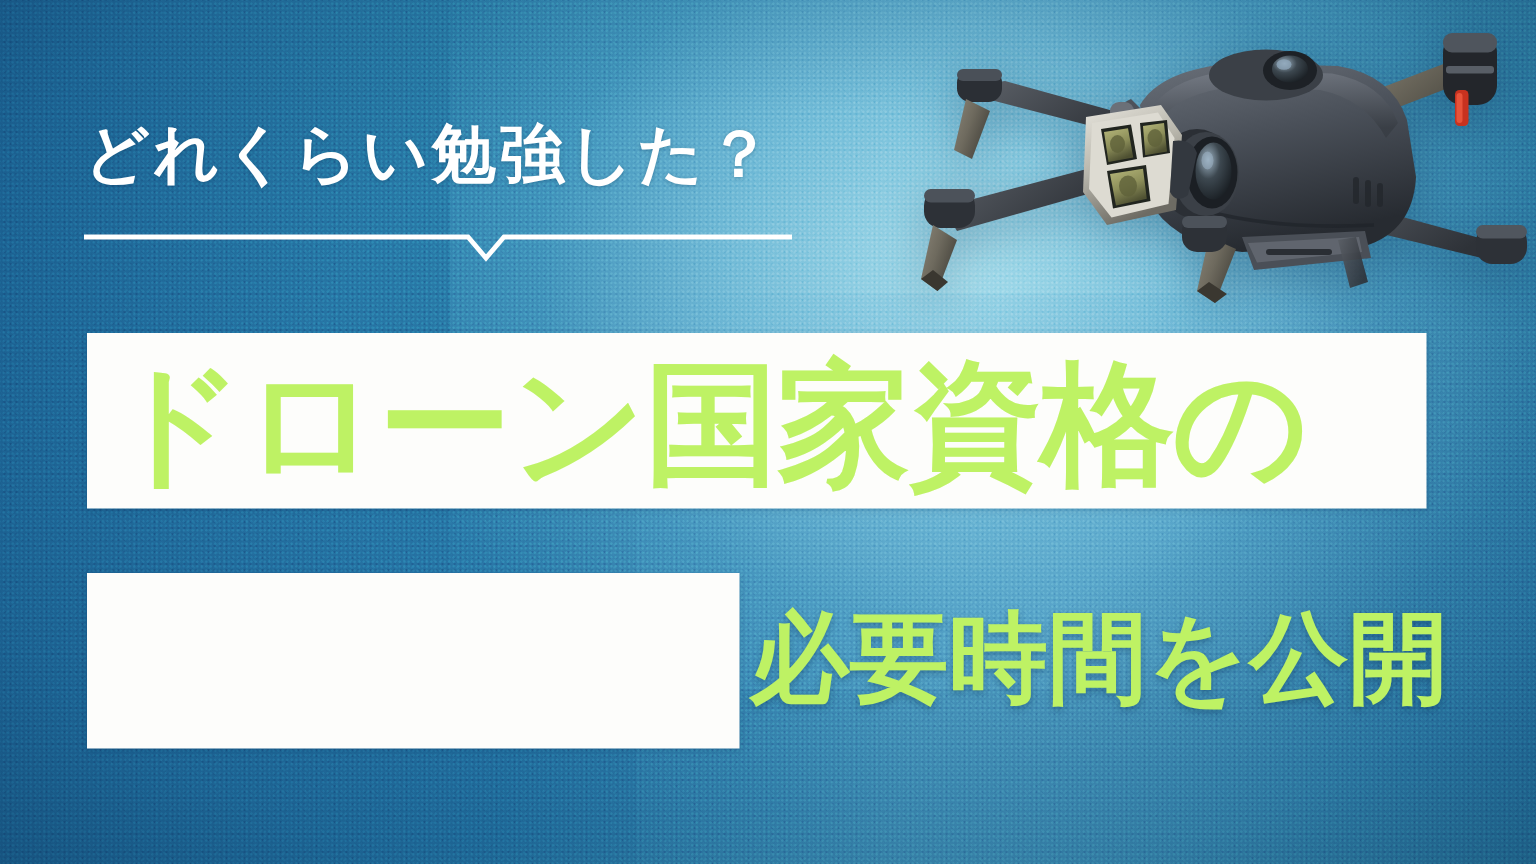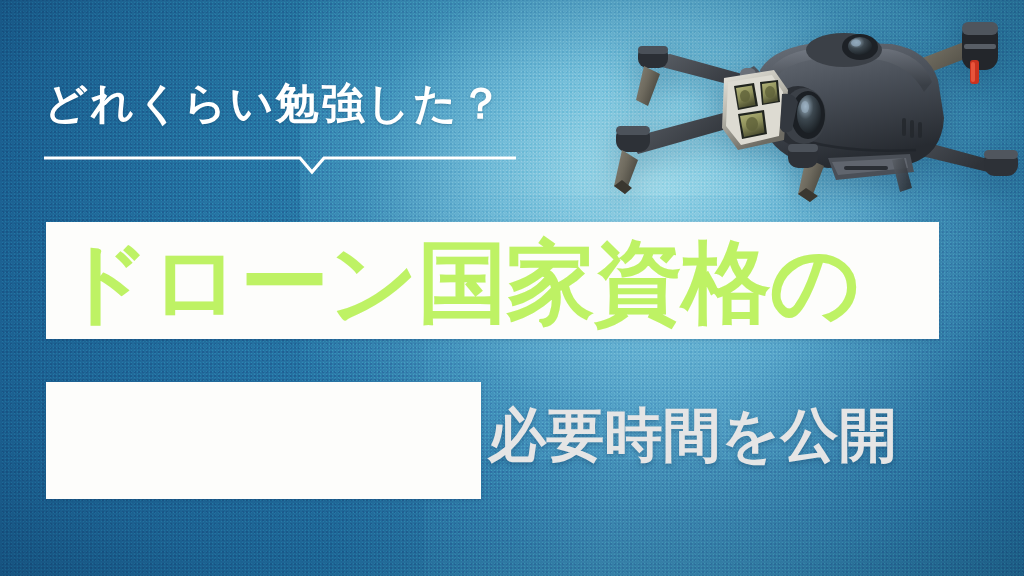--- a/index.html
+++ b/index.html
@@ -51,21 +51,21 @@
     background-position:0 0,1px 2px,2px 1px;
   }
   .bg-grain2{
     position:absolute;inset:-20px;opacity:.20;mix-blend-mode:soft-light;
     background-image:
       repeating-linear-gradient(37deg,rgba(255,255,255,.18) 0 1px,transparent 1px 3px),
       repeating-linear-gradient(113deg,rgba(0,0,0,.16) 0 1px,transparent 1px 4px);
   }
 
   
-  .content{position:absolute;left:4px;top:0;width:952px;height:576px;}
+  .content{position:absolute;left:16px;top:0;width:952px;height:576px;}
 
   
   .kicker{
     position:absolute;left:40px;top:82px;
     color:#ffffff;
     font-family:"DejaVu Sans","Liberation Sans",sans-serif;
     font-size:43px;font-weight:700;letter-spacing:.055em;
     line-height:1;white-space:nowrap;
     text-shadow:0 1px 3px rgba(10,50,80,.30);
   }
@@ -86,23 +86,23 @@
     position:absolute;
     color:#bef264;
     font-family:"DejaVu Sans","Liberation Sans",sans-serif;
     font-weight:700;line-height:1;white-space:nowrap;
   }
   #line-main{left:56px;top:238px;font-size:89px;letter-spacing:-.012em;}
   #line-sub{left:58px;top:398px;font-size:89px;letter-spacing:-.012em;}
 
   #line-tail{
     position:absolute;left:484px;top:406px;
-    color:#e5e5e5;
-    font-family:"DejaVu Sans","Liberation Sans",sans-serif;
-    font-size:58px;font-weight:700;letter-spacing:.004em;
+    color:#bef264;
+    font-family:"DejaVu Sans","Liberation Sans",sans-serif;
+    font-size:66px;font-weight:700;letter-spacing:.004em;
     line-height:1;white-space:nowrap;
     text-shadow:0 2px 5px rgba(8,48,82,.34);
   }
 
   
   #drone{
     position:absolute;left:592px;top:8px;width:432px;height:206px;
     filter:drop-shadow(0 8px 16px rgba(8,45,78,.30));
   }
   #drone svg{display:block;}

